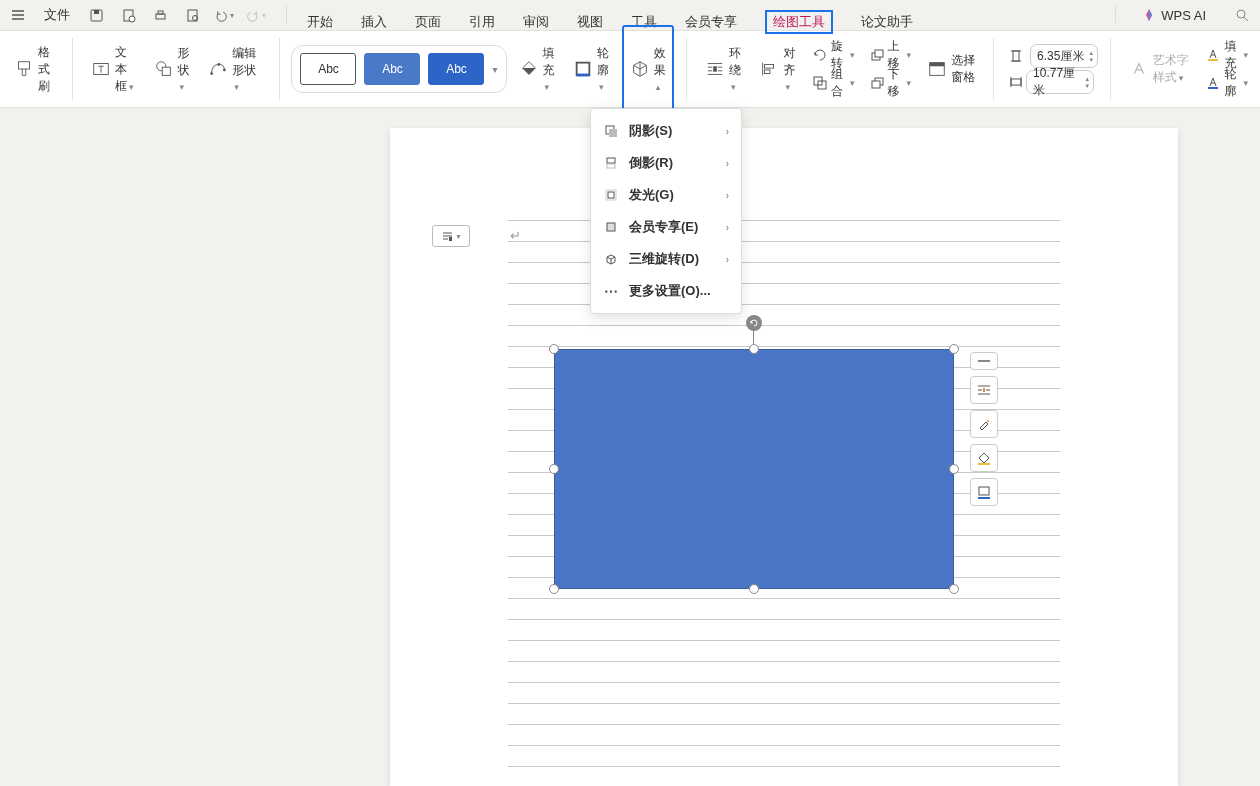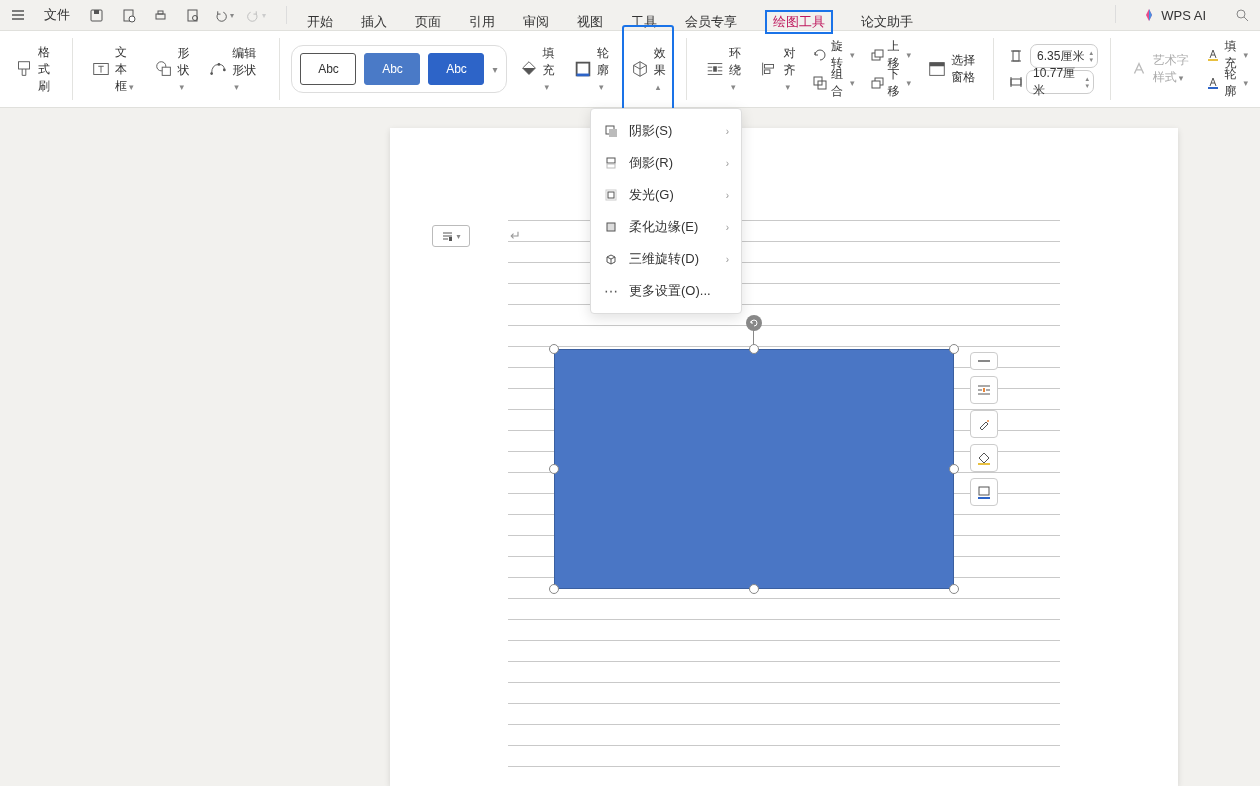--- a/index.html
+++ b/index.html
@@ -24,21 +24,21 @@
   .sb-preset.blue1 { background: #4a7ac7; color: #fff; border-color:#4a7ac7; }
   .sb-preset.blue2 { background: #2d64c8; color: #fff; border-color:#2d64c8; }
   .sb-caret { font-size: 10px; color: #888; }
   .effect-active { border: 2px solid #1a73e8; border-radius: 3px; }
   .rbcol { display: flex; flex-direction: column; justify-content: center; gap: 2px; }
   .spin { width: 68px; height: 24px; border: 1px solid #ccc; border-radius: 7px; display: flex; align-items: center; padding: 0 4px 0 6px; font-size: 12px; justify-content: space-between; }
   .spinbtns { display: flex; flex-direction: column; font-size: 7px; color: #888; line-height: 7px; }
   .grayed { color: #aaa; }
   .ico { width: 20px; height: 20px; display: inline-flex; align-items: center; justify-content: center; }
   .dropdown { position: absolute; left: 590px; top: 108px; width: 152px; background: #fff; border: 1px solid #ddd; border-radius: 4px; box-shadow: 0 4px 14px rgba(0,0,0,0.12); padding: 6px 0; font-size: 13px; color: #333; z-index: 50; }
-  .dditem { display: flex; align-items: center; padding: 7px 12px; gap: 10px; cursor: pointer; }
+  .dditem { display: flex; align-items: center; padding: 7px 12px; gap: 10px; cursor: pointer; font-weight: bold; }
   .dditem .sub { margin-left: auto; color: #999; font-size: 10px; }
   .ddicon { width: 16px; height: 16px; display:inline-flex; align-items:center; justify-content:center;}
   .page { position: absolute; left: 390px; top: 128px; width: 788px; height: 658px; background: #fff; box-shadow: 0 2px 6px rgba(0,0,0,0.12); }
   .page-inner { position: absolute; left: 118px; top: 72px; right: 118px; bottom: 0; }
   .line { height: 21px; border-bottom: 1px solid #c9c9c9; }
   .wrap-ctl { position: absolute; left: 432px; top: 225px; width: 38px; height: 22px; background: #fff; border: 1px solid #bbb; border-radius: 3px; display: flex; align-items: center; justify-content: center; gap: 2px; font-size: 11px; z-index: 20; }
   .cursor { position: absolute; left: 510px; top: 228px; font-size: 13px; color: #999; z-index: 20;}
   .shape { position: absolute; left: 554px; top: 349px; width: 400px; height: 240px; background: #4a76c5; border: 1px solid #3a5fa0; z-index: 30; }
   .handle { position: absolute; width: 10px; height: 10px; background: #fff; border: 1px solid #888; border-radius: 50%; z-index: 35; }
   .rot-line { position:absolute; left: 753px; top: 323px; width:1px; height:26px; background:#888; z-index:34;}
@@ -462,21 +462,21 @@
       </span>
     <span>发光(G)</span>
       <span class="sub">›</span>
   </div>
   <div class="dditem">
     <span class="ddicon">
         <svg width="14" height="14" viewBox="0 0 14 14">
           <rect x="3" y="3" width="8" height="8" stroke="#555" fill="#ddd"></rect>
         </svg>
       </span>
-    <span>柔化边缘(E)</span>
+    <span>会员专享(E)</span>
       <span class="sub">›</span>
   </div>
   <div class="dditem">
     <span class="ddicon">
         <svg width="14" height="14" viewBox="0 0 14 14">
           <path d="M3 10 L7 12 L11 10 L11 5 L7 3 L3 5 Z M3 5 L7 7 L11 5 M7 7 L7 12" stroke="#555" fill="none"></path>
         </svg>
       </span>
     <span>三维旋转(D)</span>
       <span class="sub">›</span>

